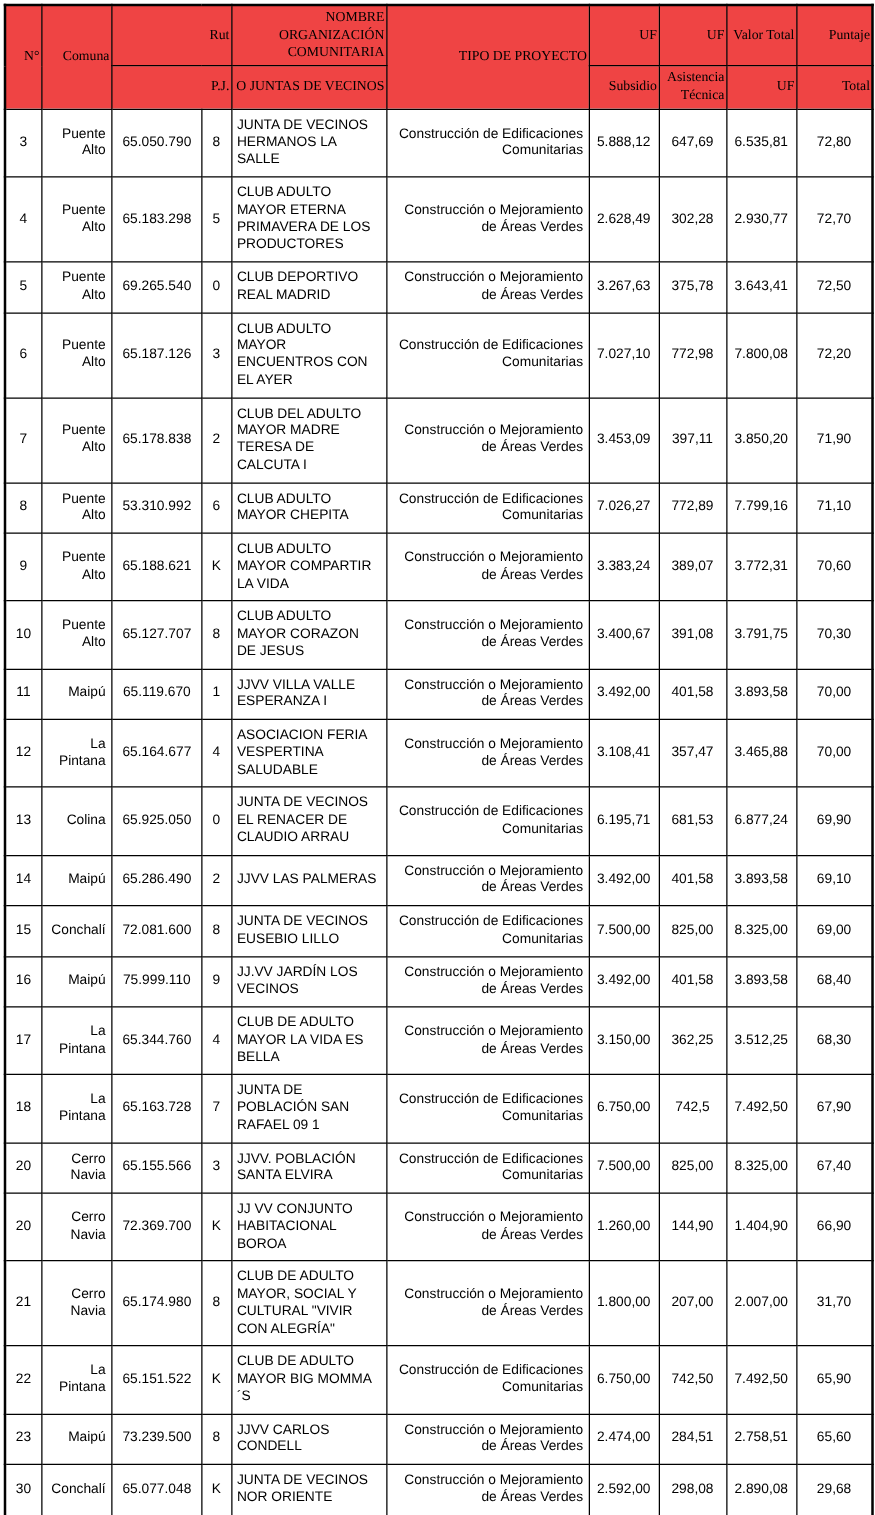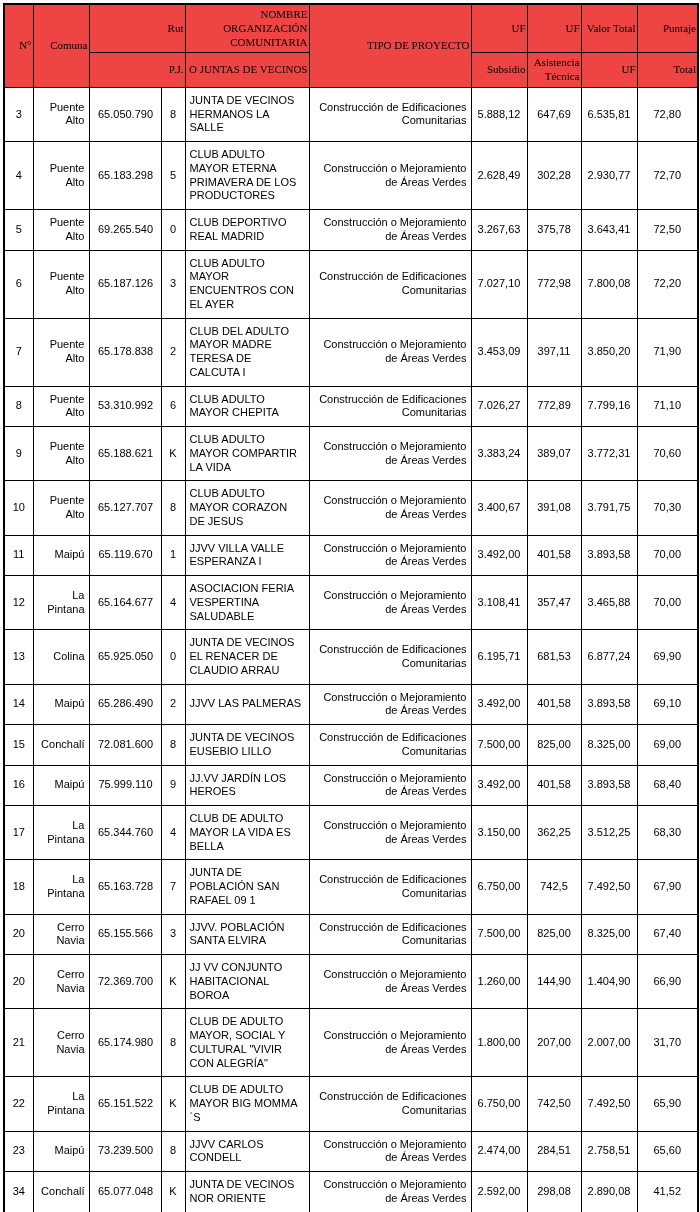--- a/index.html
+++ b/index.html
@@ -246,21 +246,21 @@
     <td class="c-num italic">825,00</td>
     <td class="c-num">8.325,00</td>
     <td class="c-num">69,00</td>
   </tr>
 
   <tr>
     <td class="c-n">16</td>
     <td class="c-comuna">Maipú</td>
     <td class="c-rut">75.999.110</td>
     <td class="c-dv">9</td>
-    <td class="c-nombre">JJ.VV JARDÍN LOS HEROES</td>
+    <td class="c-nombre">JJ.VV JARDÍN LOS VECINOS</td>
     <td class="c-tipo italic">Construcción o Mejoramiento de Áreas Verdes</td>
     <td class="c-num">3.492,00</td>
     <td class="c-num">401,58</td>
     <td class="c-num">3.893,58</td>
     <td class="c-num">68,40</td>
   </tr>
 
   <tr>
     <td class="c-n">17</td>
     <td class="c-comuna">La Pintana</td>
@@ -346,27 +346,27 @@
     <td class="c-dv">8</td>
     <td class="c-nombre">JJVV CARLOS CONDELL</td>
     <td class="c-tipo">Construcción o Mejoramiento de Áreas Verdes</td>
     <td class="c-num italic">2.474,00</td>
     <td class="c-num italic">284,51</td>
     <td class="c-num italic">2.758,51</td>
     <td class="c-num">65,60</td>
   </tr>
 
   <tr>
-    <td class="c-n">34</td>
+    <td class="c-n">30</td>
     <td class="c-comuna">Conchalí</td>
     <td class="c-rut">65.077.048</td>
     <td class="c-dv">K</td>
     <td class="c-nombre">JUNTA DE VECINOS NOR ORIENTE</td>
     <td class="c-tipo">Construcción o Mejoramiento de Áreas Verdes</td>
     <td class="c-num italic">2.592,00</td>
     <td class="c-num italic">298,08</td>
     <td class="c-num">2.890,08</td>
-    <td class="c-num">41,52</td>
+    <td class="c-num">29,68</td>
   </tr>
 
 </tbody>
   </table>
 </div>
 
 </body></html>

